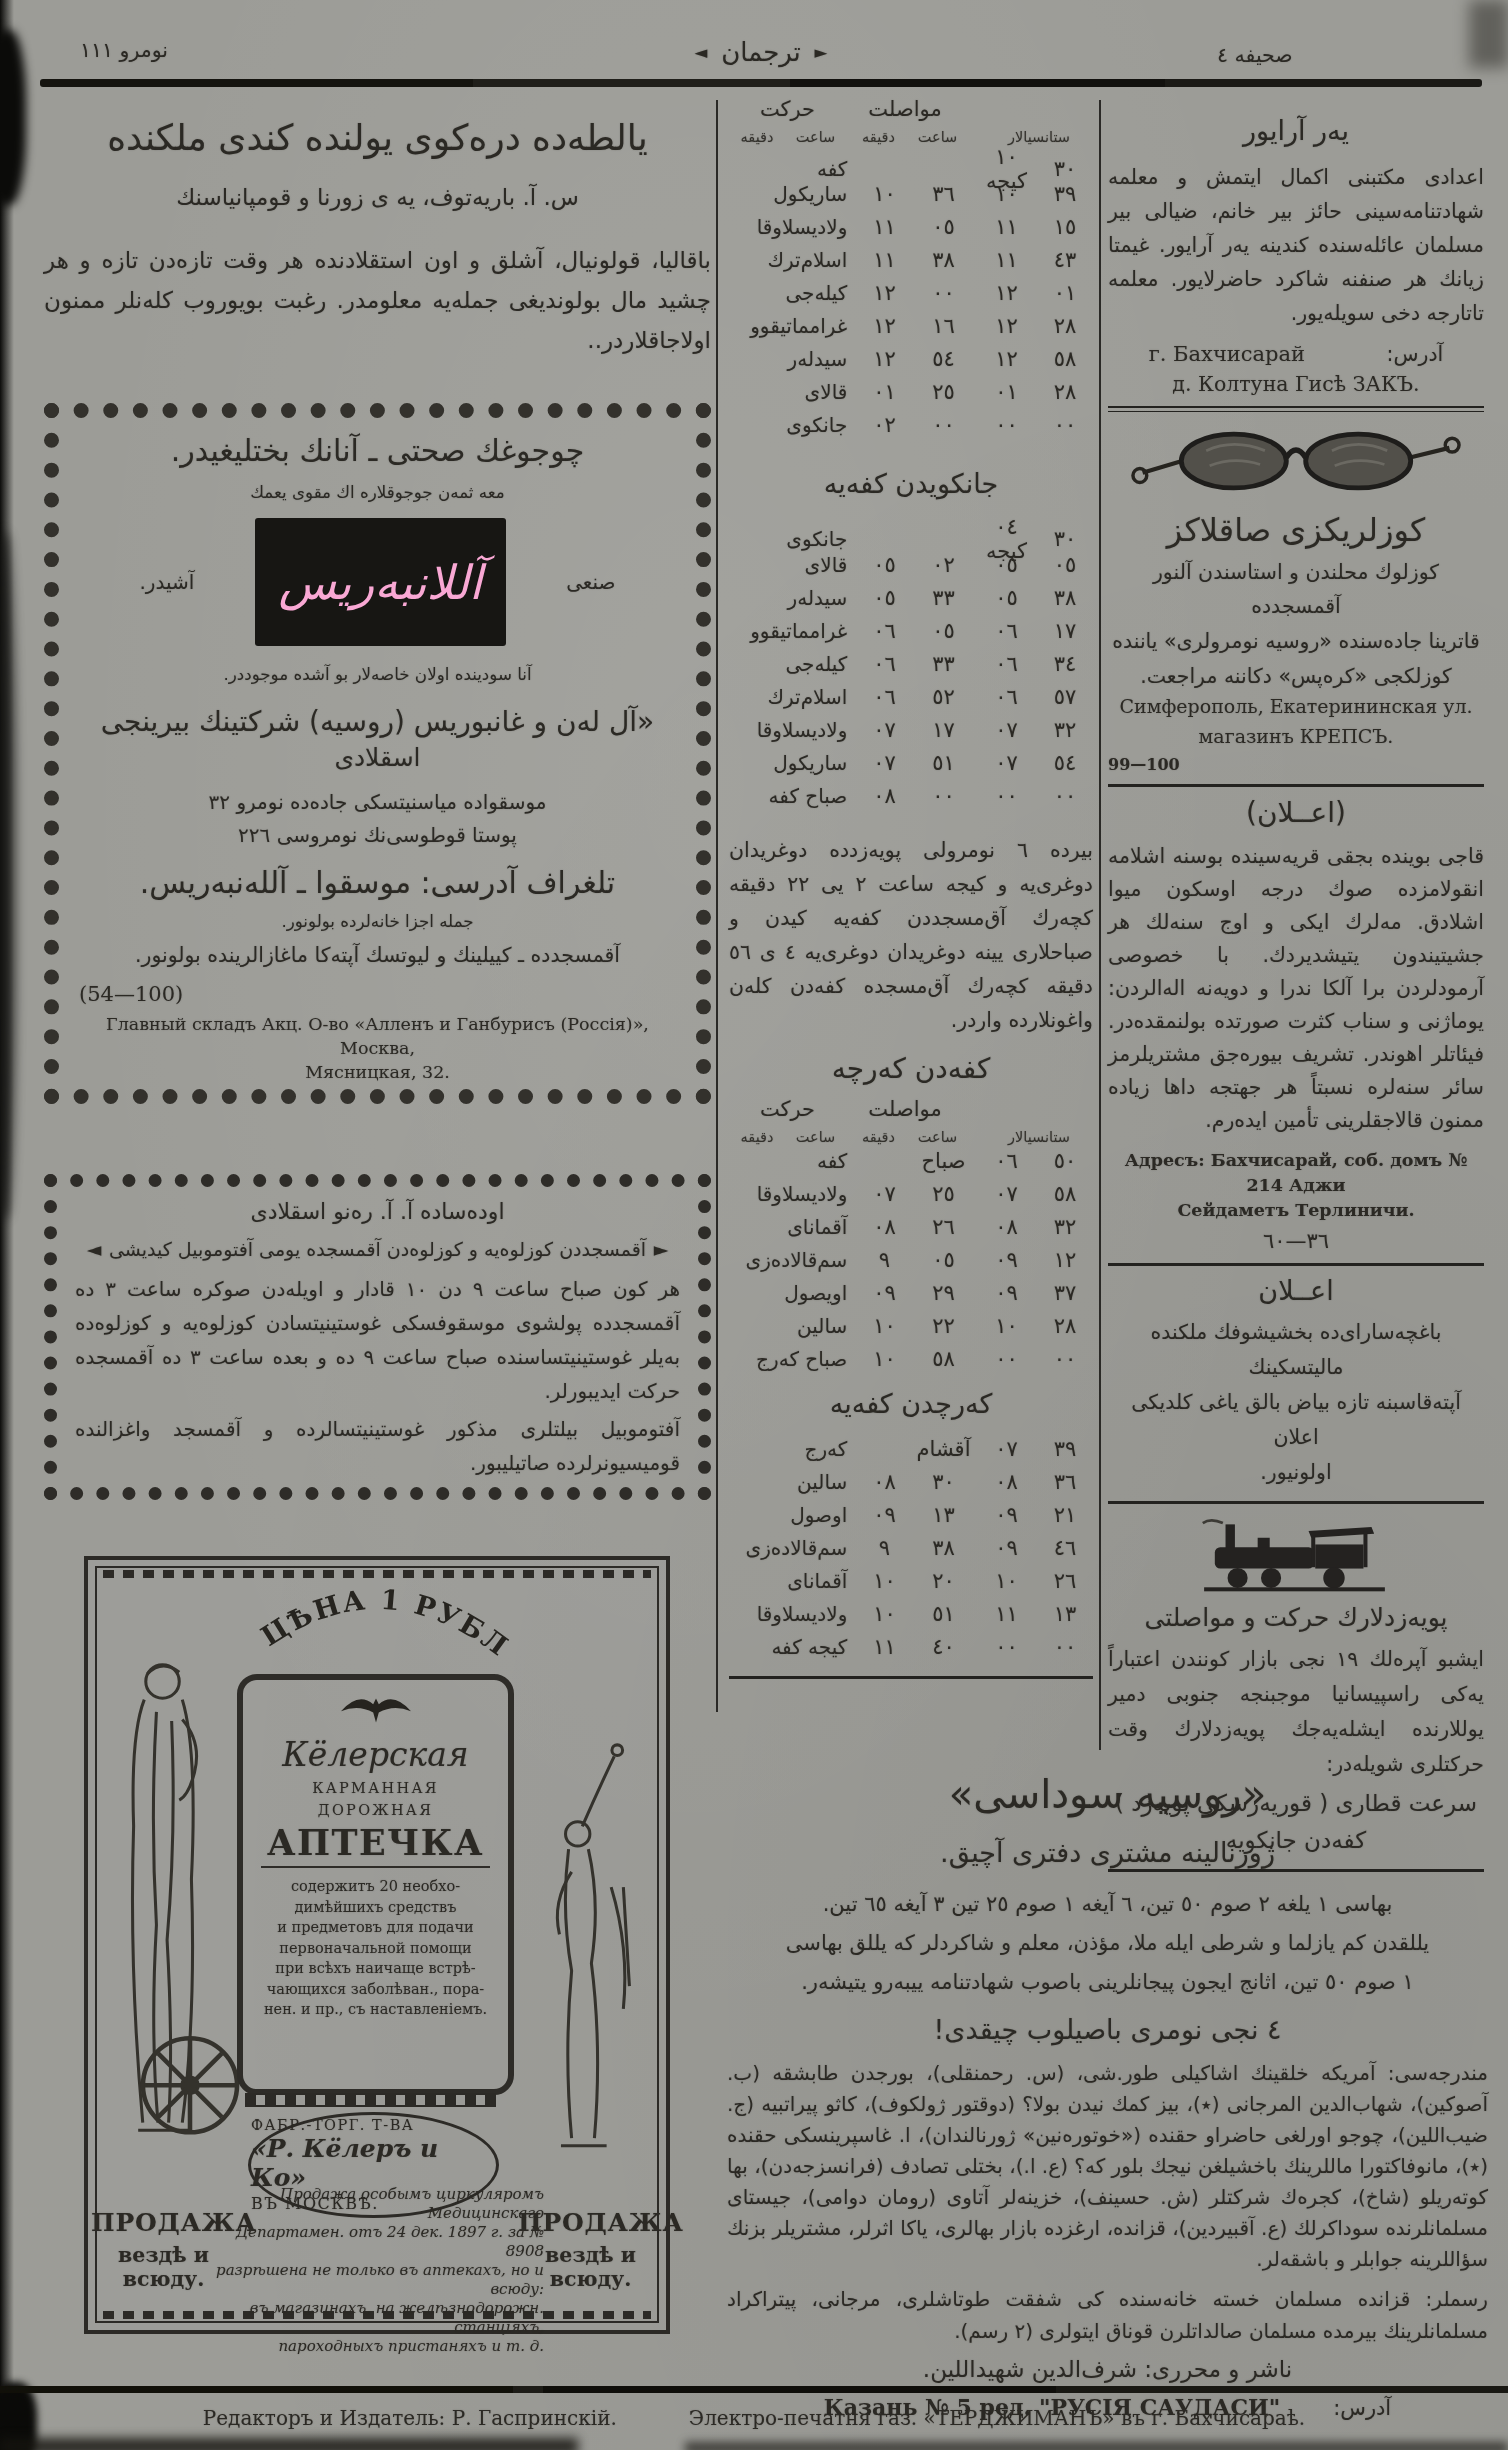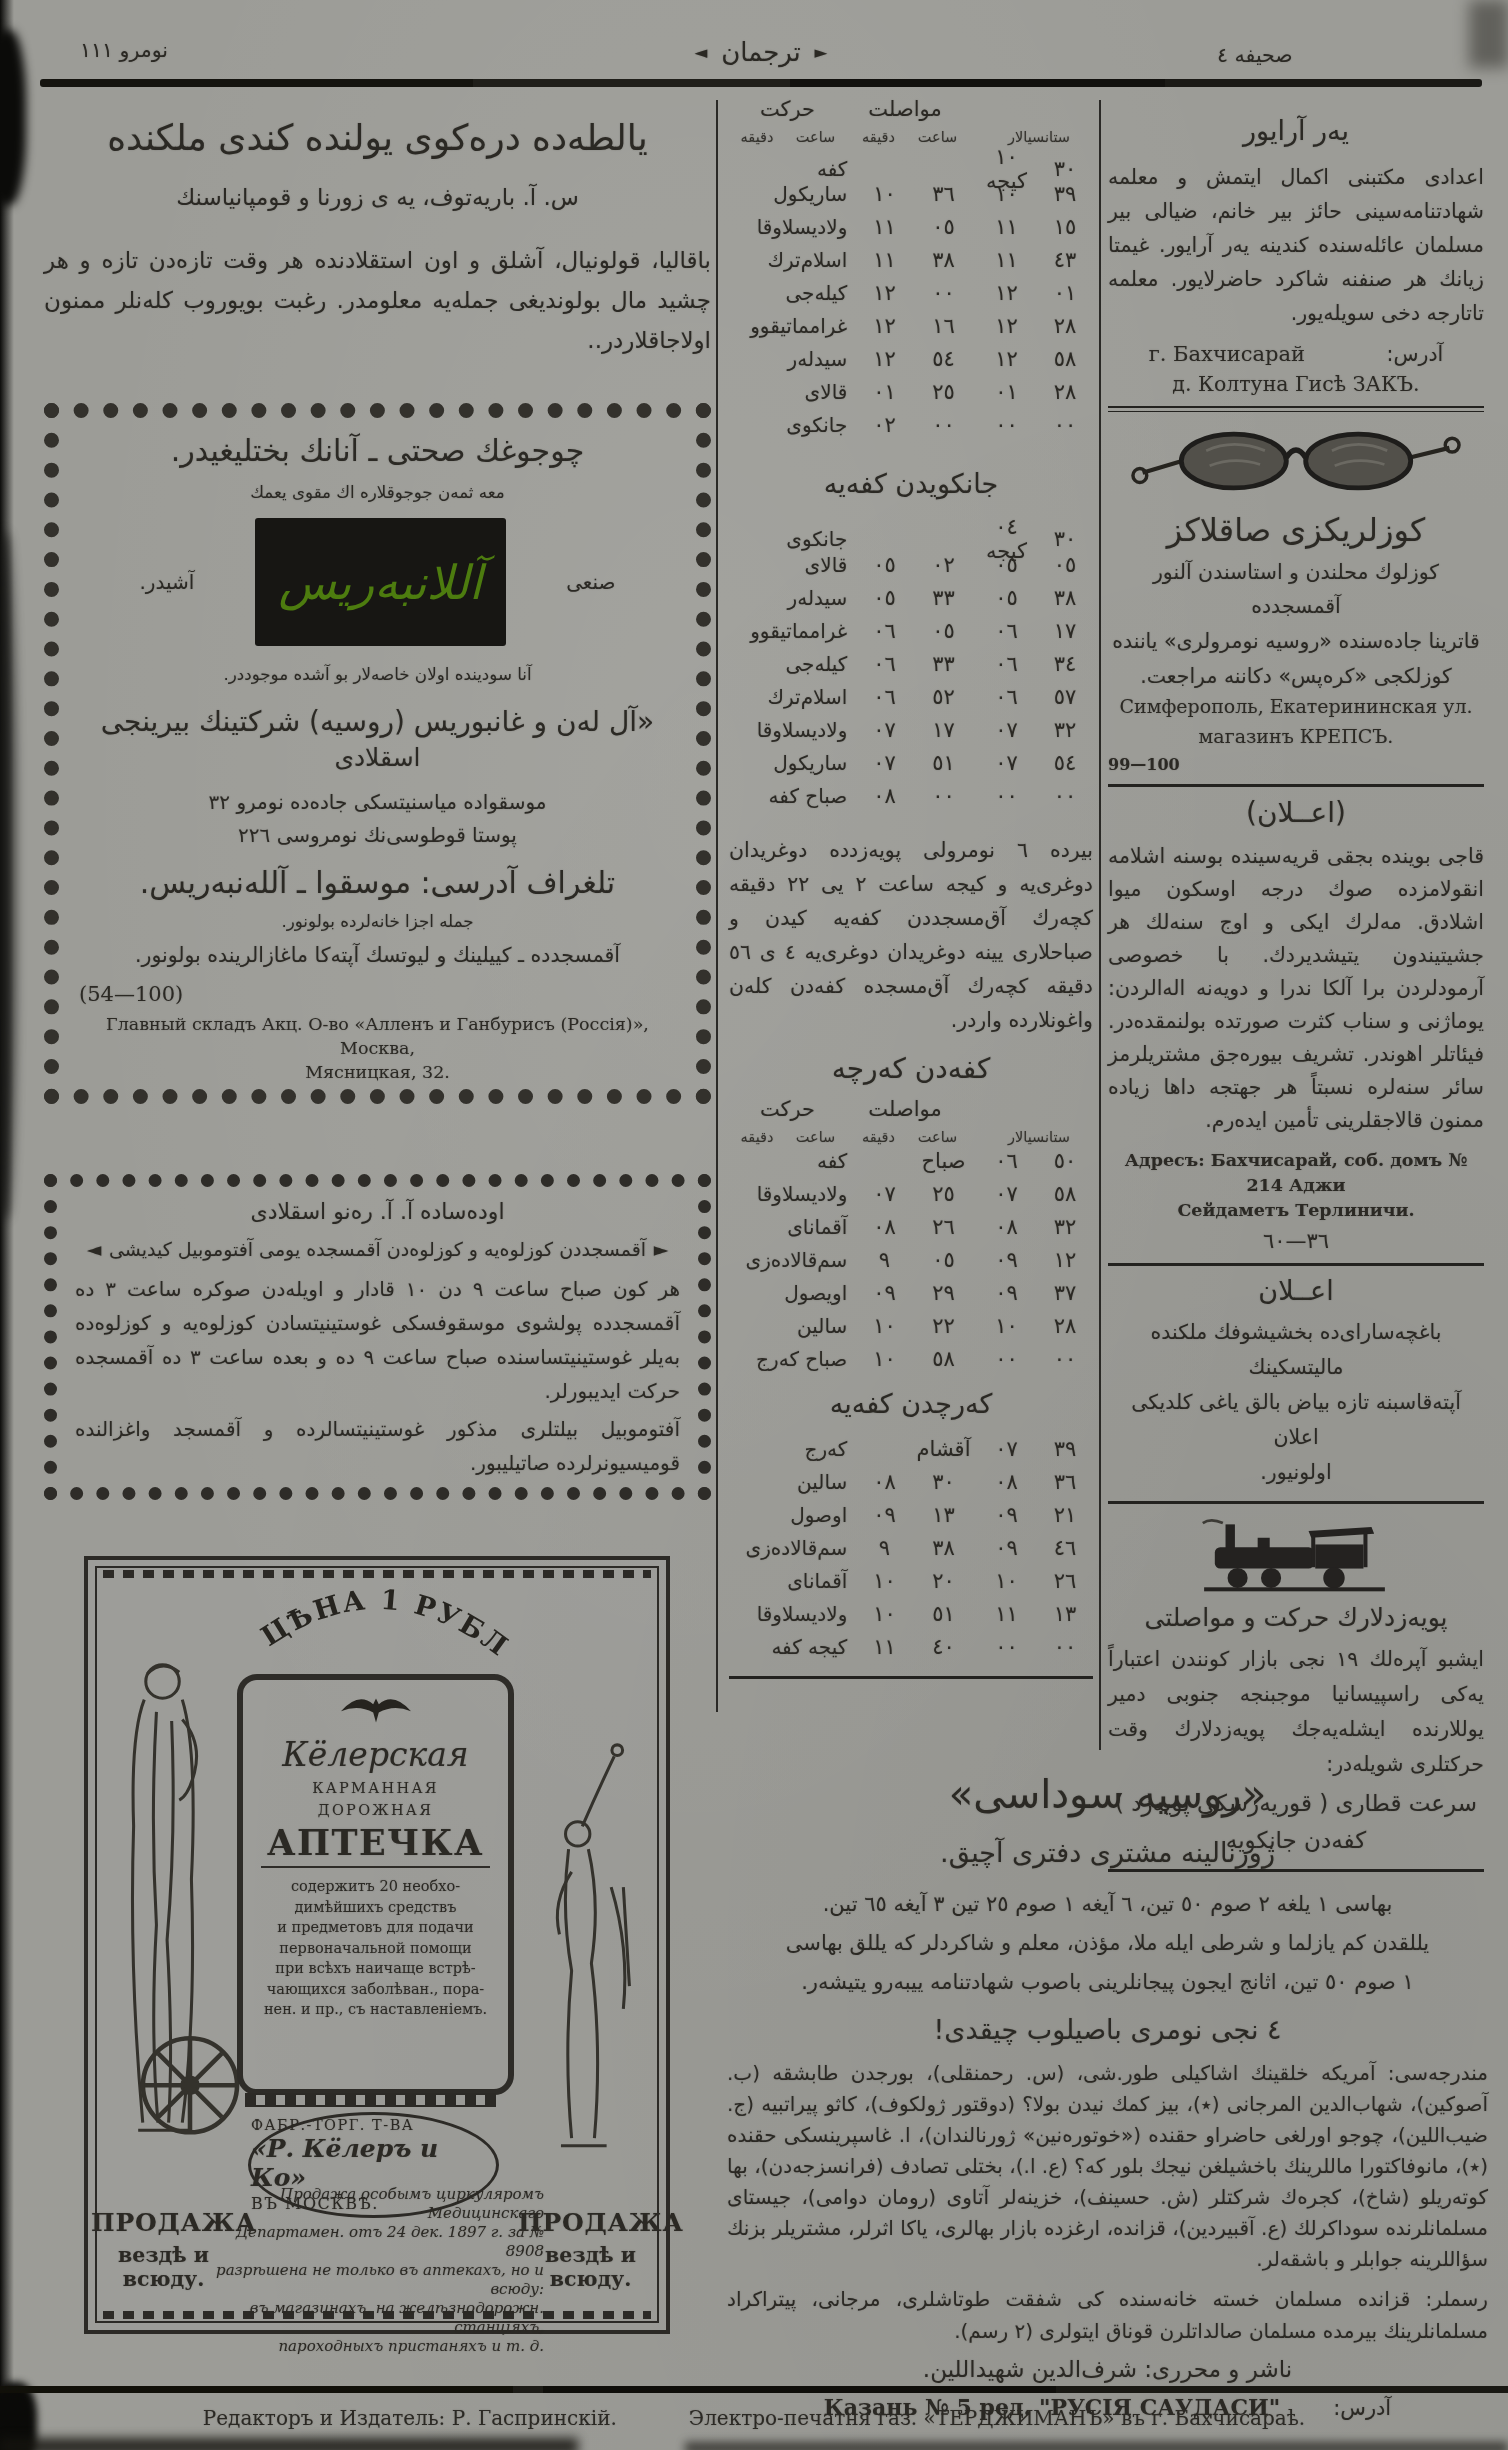--- a/index.html
+++ b/index.html
@@ -31,21 +31,21 @@
   #col-right{position:absolute; left:1108px; top:100px; width:376px;}
   #bottom-sec{position:absolute; left:727px; top:1771px; width:761px;}
   
   .yalta-title{font-size:36px; margin-top:18px;}
   .yalta-agent{font-size:23px; margin-top:26px;}
   .yalta-body{font-size:23px; line-height:40px; margin-top:30px;}
   .chainbox{border:15px dotted #33312c; margin-top:43px; padding:12px 20px 15px; height:644px; overflow:hidden;}
   .a-h1{font-size:30px; margin-top:3px;}
   .a-small{font-size:16.7px; margin-top:13.7px;}
   .logo-row{display:flex; flex-direction:row-reverse; align-items:center; justify-content:space-evenly; margin-top:16.7px;}
-  .logo-box{width:251px; height:128px; background:#171613; color:#4d7c0f; display:flex; align-items:center; justify-content:center;
+  .logo-box{width:251px; height:128px; background:#171613; color:#f9a8d4; display:flex; align-items:center; justify-content:center;
     font-style:italic; font-size:47px; border-radius:3px; text-shadow:none;}
   .a-firm1{font-size:28px; margin-top:21px;}
   .a-firm2{font-size:25px; margin-top:4.6px;}
   .a-addr{font-size:20px; margin-top:18px;}
   .a-tel{font-size:30px; margin-top:18px;}
   .a-serial{font-size:21px; text-align:left; margin-top:15px; direction:ltr;}
   .a-ru{font-size:17.5px; margin-top:6px; line-height:24px;}
   .diabox{border:13px dotted #2e2c28; margin-top:70px; padding:10.7px 18px 9px; height:280px; overflow:hidden;}
   .r-title{font-size:22px; margin-top:1.5px;}
   .r-route{font-size:19px; margin-top:13.7px; display:flex; flex-direction:row-reverse; justify-content:center; gap:7.6px; align-items:center;}

